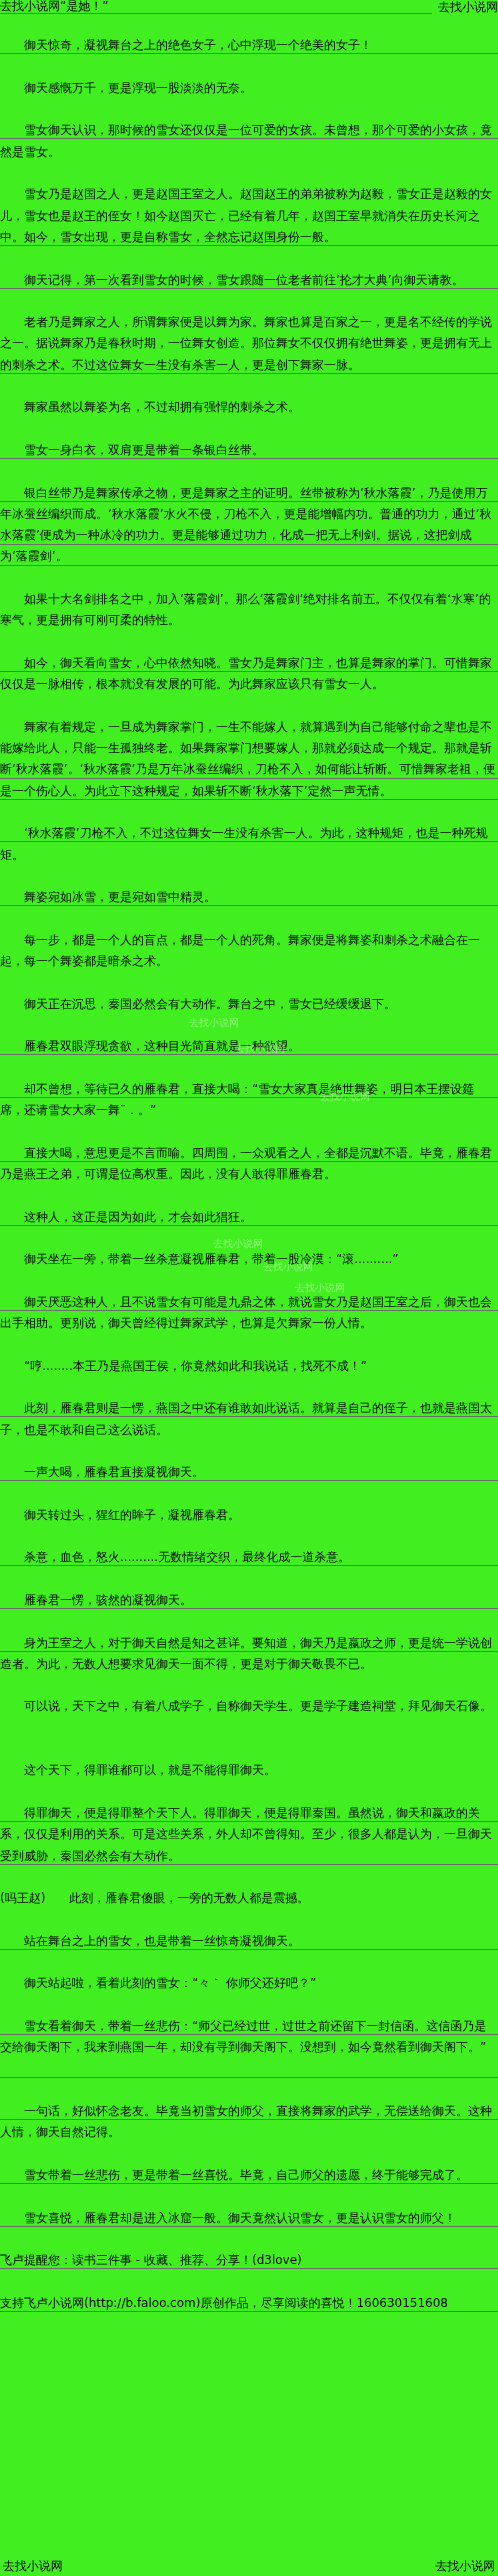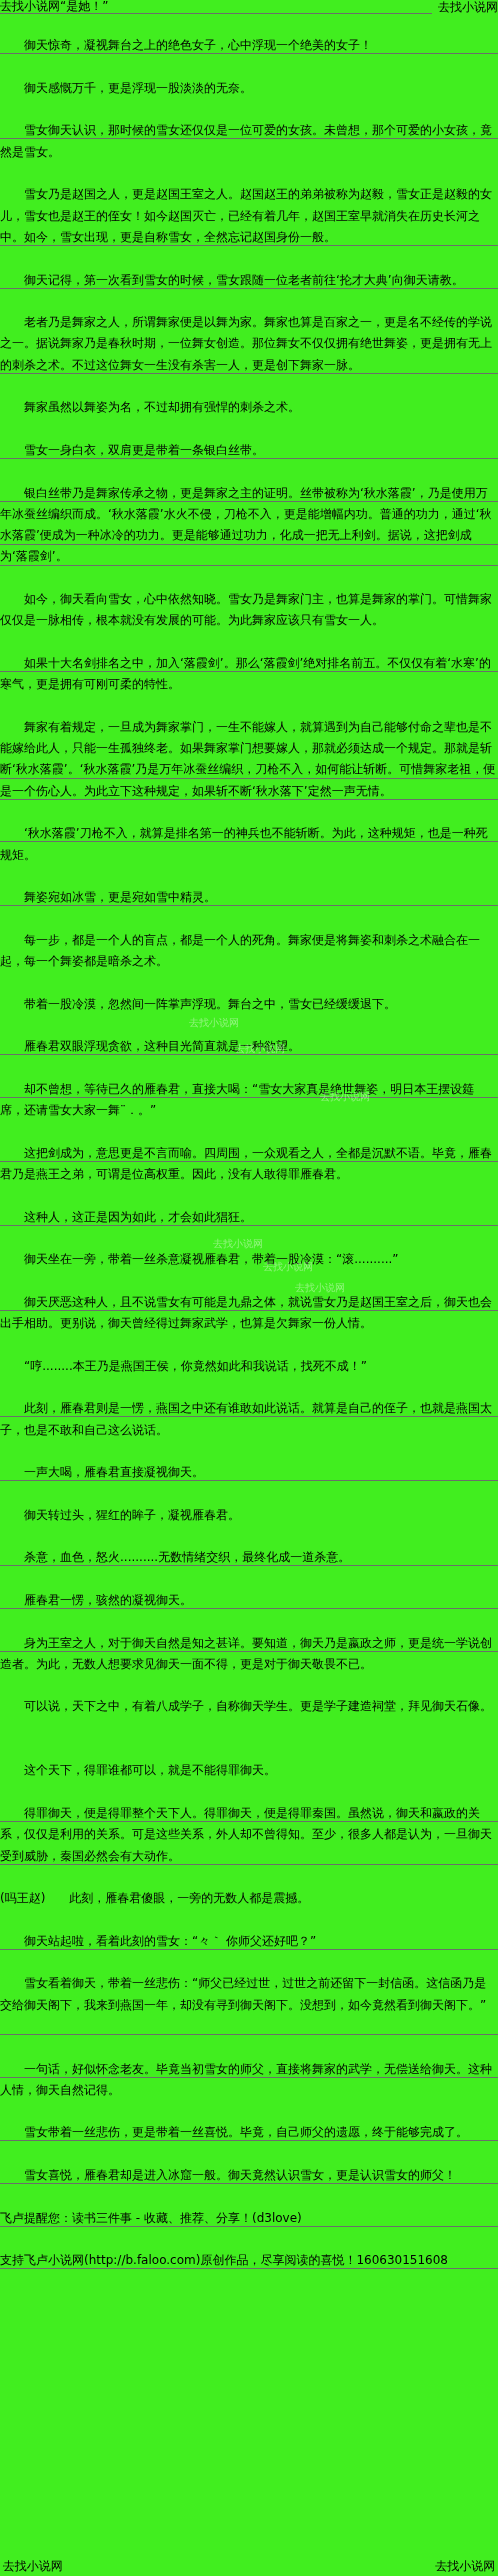--- a/index.html
+++ b/index.html
@@ -52,44 +52,45 @@
   <div id="paras">
       <div class="para indent">御天惊奇，凝视舞台之上的绝色女子，心中浮现一个绝美的女子！</div>
       <div class="para indent">御天感慨万千，更是浮现一股淡淡的无奈。</div>
       <div class="para indent">雪女御天认识，那时候的雪女还仅仅是一位可爱的女孩。未曾想，那个可爱的小女孩，竟然是雪女。</div>
       <div class="para indent">雪女乃是赵国之人，更是赵国王室之人。赵国赵王的弟弟被称为赵毅，雪女正是赵毅的女儿，雪女也是赵王的侄女！如今赵国灭亡，已经有着几年，赵国王室早就消失在历史长河之中。如今，雪女出现，更是自称雪女，全然忘记赵国身份一般。</div>
       <div class="para indent">御天记得，第一次看到雪女的时候，雪女跟随一位老者前往‘抡才大典’向御天请教。</div>
       <div class="para indent">老者乃是舞家之人，所谓舞家便是以舞为家。舞家也算是百家之一，更是名不经传的学说之一。据说舞家乃是春秋时期，一位舞女创造。那位舞女不仅仅拥有绝世舞姿，更是拥有无上的刺杀之术。不过这位舞女一生没有杀害一人，更是创下舞家一脉。</div>
       <div class="para indent">舞家虽然以舞姿为名，不过却拥有强悍的刺杀之术。</div>
       <div class="para indent">雪女一身白衣，双肩更是带着一条银白丝带。</div>
       <div class="para indent">银白丝带乃是舞家传承之物，更是舞家之主的证明。丝带被称为‘秋水落霞’，乃是使用万年冰蚕丝编织而成。‘秋水落霞’水火不侵，刀枪不入，更是能增幅内功。普通的功力，通过‘秋水落霞’便成为一种冰冷的功力。更是能够通过功力，化成一把无上利剑。据说，这把剑成为‘落霞剑’。</div>
+      <div class="para indent">如果十大名剑排名之中，加入‘落霞剑’。那么‘落霞剑’绝对排名前五。不仅仅有着‘水寒’的寒气，更是拥有可刚可柔的特性。</div>
       <div class="para indent">如今，御天看向雪女，心中依然知晓。雪女乃是舞家门主，也算是舞家的掌门。可惜舞家仅仅是一脉相传，根本就没有发展的可能。为此舞家应该只有雪女一人。</div>
-      <div class="para indent">如果十大名剑排名之中，加入‘落霞剑’。那么‘落霞剑’绝对排名前五。不仅仅有着‘水寒’的寒气，更是拥有可刚可柔的特性。</div>
       <div class="para indent">舞家有着规定，一旦成为舞家掌门，一生不能嫁人，就算遇到为自己能够付命之辈也是不能嫁给此人，只能一生孤独终老。如果舞家掌门想要嫁人，那就必须达成一个规定。那就是斩断‘秋水落霞’。‘秋水落霞’乃是万年冰蚕丝编织，刀枪不入，如何能让斩断。可惜舞家老祖，便是一个伤心人。为此立下这种规定，如果斩不断‘秋水落下’定然一声无情。</div>
-      <div class="para indent">‘秋水落霞’刀枪不入，就算是排名第一的神兵也不能斩断。为此，这种规矩，也是一种死规矩。</div>
+      <div class="para indent">‘秋水落霞’刀枪不入，不过这位舞女一生没有杀害一人。为此，这种规矩，也是一种死规矩。</div>
       <div class="para indent">舞姿宛如冰雪，更是宛如雪中精灵。</div>
       <div class="para indent">每一步，都是一个人的盲点，都是一个人的死角。舞家便是将舞姿和刺杀之术融合在一起，每一个舞姿都是暗杀之术。</div>
-      <div class="para indent">带着一股冷漠，忽然间一阵掌声浮现。舞台之中，雪女已经缓缓退下。</div>
+      <div class="para indent">御天正在沉思，秦国必然会有大动作。舞台之中，雪女已经缓缓退下。</div>
       <div class="para indent">雁春君双眼浮现贪欲，这种目光简直就是一种欲望。</div>
       <div class="para indent">却不曾想，等待已久的雁春君，直接大喝：“雪女大家真是绝世舞姿，明日本王摆设筵席，还请雪女大家一舞¨．。”</div>
-      <div class="para indent">这把剑成为，意思更是不言而喻。四周围，一众观看之人，全都是沉默不语。毕竟，雁春君乃是燕王之弟，可谓是位高权重。因此，没有人敢得罪雁春君。</div>
+      <div class="para indent">直接大喝，意思更是不言而喻。四周围，一众观看之人，全都是沉默不语。毕竟，雁春君乃是燕王之弟，可谓是位高权重。因此，没有人敢得罪雁春君。</div>
       <div class="para indent">这种人，这正是因为如此，才会如此猖狂。</div>
       <div class="para indent">御天坐在一旁，带着一丝杀意凝视雁春君，带着一股冷漠：“滚..........”</div>
       <div class="para indent">御天厌恶这种人，且不说雪女有可能是九鼎之体，就说雪女乃是赵国王室之后，御天也会出手相助。更别说，御天曾经得过舞家武学，也算是欠舞家一份人情。</div>
       <div class="para indent">“哼........本王乃是燕国王侯，你竟然如此和我说话，找死不成！”</div>
       <div class="para indent">此刻，雁春君则是一愣，燕国之中还有谁敢如此说话。就算是自己的侄子，也就是燕国太子，也是不敢和自己这么说话。</div>
       <div class="para indent">一声大喝，雁春君直接凝视御天。</div>
       <div class="para indent">御天转过头，猩红的眸子，凝视雁春君。</div>
       <div class="para indent">杀意，血色，怒火..........无数情绪交织，最终化成一道杀意。</div>
       <div class="para indent">雁春君一愣，骇然的凝视御天。</div>
       <div class="para indent">身为王室之人，对于御天自然是知之甚详。要知道，御天乃是嬴政之师，更是统一学说创造者。为此，无数人想要求见御天一面不得，更是对于御天敬畏不已。</div>
       <div class="para indent tblank">可以说，天下之中，有着八成学子，自称御天学生。更是学子建造祠堂，拜见御天石像。</div>
       <div class="para indent">这个天下，得罪谁都可以，就是不能得罪御天。</div>
       <div class="para indent">得罪御天，便是得罪整个天下人。得罪御天，便是得罪秦国。虽然说，御天和嬴政的关系，仅仅是利用的关系。可是这些关系，外人却不曾得知。至少，很多人都是认为，一旦御天受到威胁，秦国必然会有大动作。</div>
       <div class="para">(吗王赵)　　此刻，雁春君傻眼，一旁的无数人都是震撼。</div>
+      <div class="para indent">站在舞台之上的雪女，也是带着一丝惊奇凝视御天。</div>
       <div class="para indent">御天站起啦，看着此刻的雪女：“々｀ 你师父还好吧？”</div>
       <div class="para indent tblank">雪女看着御天，带着一丝悲伤：“师父已经过世，过世之前还留下一封信函。这信函乃是交给御天阁下，我来到燕国一年，却没有寻到御天阁下。没想到，如今竟然看到御天阁下。”</div>
       <div class="para indent">一句话，好似怀念老友。毕竟当初雪女的师父，直接将舞家的武学，无偿送给御天。这种人情，御天自然记得。</div>
       <div class="para indent">雪女带着一丝悲伤，更是带着一丝喜悦。毕竟，自己师父的遗愿，终于能够完成了。</div>
       <div class="para indent">雪女喜悦，雁春君却是进入冰窟一般。御天竟然认识雪女，更是认识雪女的师父！</div>
       <div class="para">飞卢提醒您：读书三件事 - 收藏、推荐、分享！(d3love)</div>
       <div class="para">支持飞卢小说网(http://b.faloo.com)原创作品，尽享阅读的喜悦！160630151608</div>
     </div>
 
   <div id="scatter">

